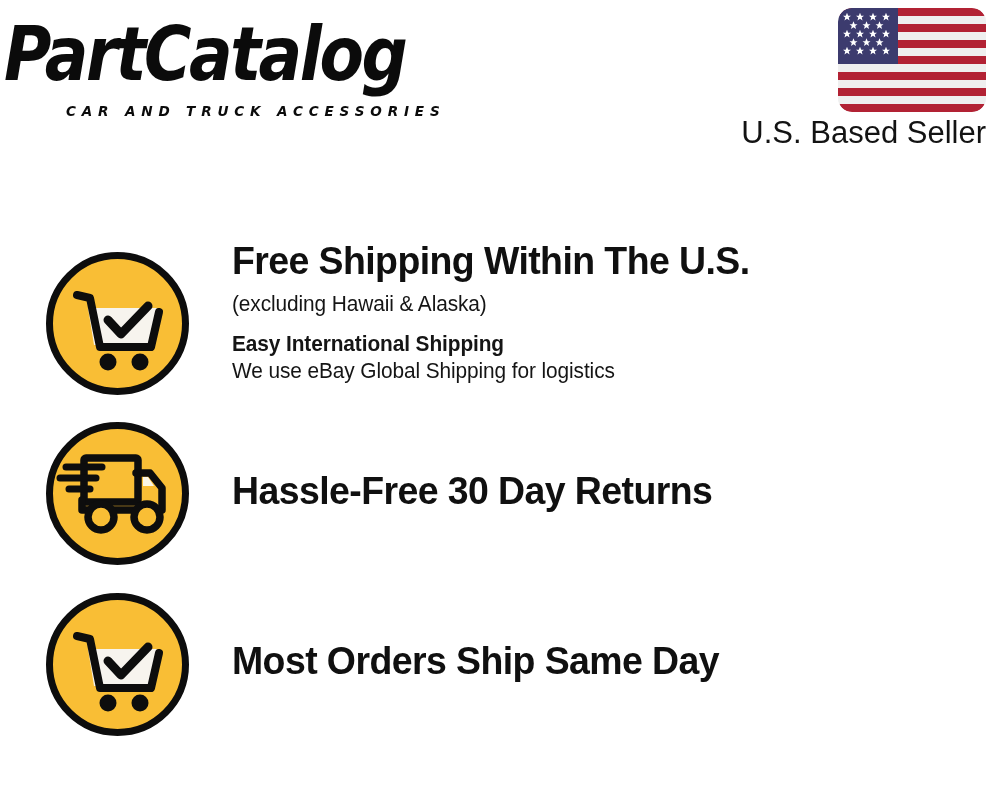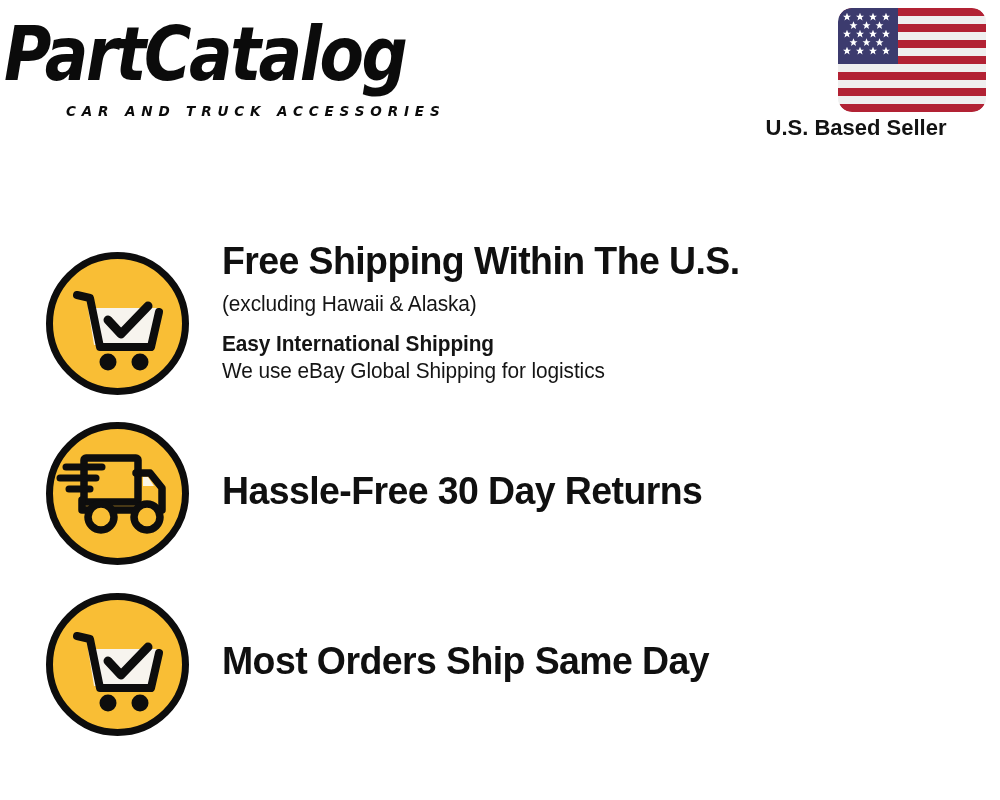--- a/index.html
+++ b/index.html
@@ -75,47 +75,47 @@
     border-radius: 14px;
     overflow: hidden;
     position: relative;
     background: #f2f2f2;
     vertical-align: top;
   }
   .flag svg { display: block; }
   .seller-label {
     margin-top: 4px;
     font-family: "Liberation Sans", sans-serif;
-    font-weight: 700;
-    font-size: 22px;
+    font-weight: 400;
+    font-size: 31px;
     line-height: 1.1;
     color: #131313;
     letter-spacing: 0px;
     white-space: nowrap;
-    text-align: center;
+    text-align: right;
   }
 
   
   .feature {
     position: absolute;
     left: 0;
     width: 1000px;
   }
   .badge {
     position: absolute;
     left: 44px;
     width: 147px;
     height: 147px;
     border-radius: 50%;
   }
   .badge svg { display: block; }
 
   .feature-text {
     position: absolute;
-    left: 222px;
+    left: 232px;
     width: 740px;
   }
 
   .f-title {
     font-family: "Liberation Sans", sans-serif;
     font-weight: 700;
     font-size: 39px;
     line-height: 1.08;
     letter-spacing: -0.6px;
     color: #101010;

